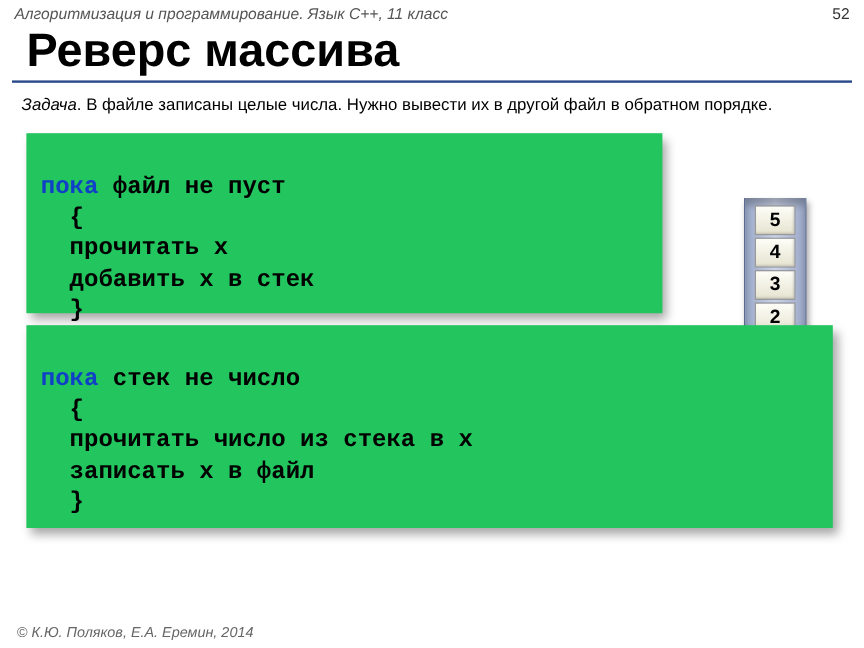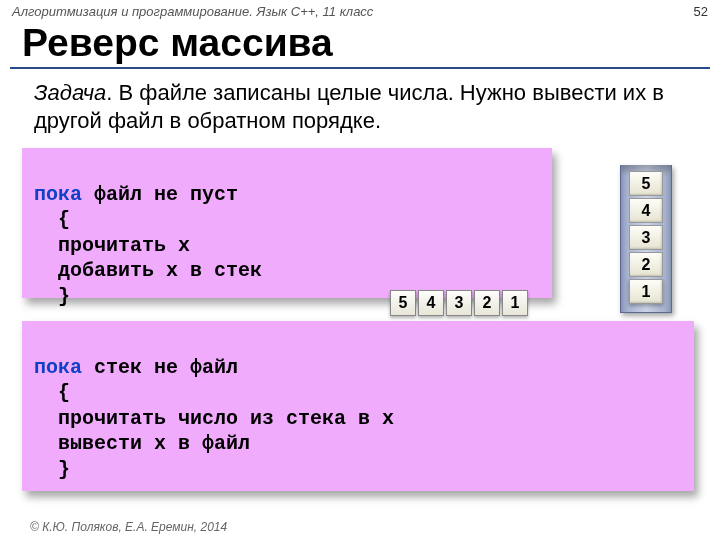--- a/index.html
+++ b/index.html
@@ -23,28 +23,28 @@
   }
   .page-num { font-weight: normal; color: #333; font-style: normal; }
   .title {
     font-size: 39px;
     font-weight: bold;
     padding: 0 12px 2px 12px;
     border-bottom: 2px solid #2a4a8a;
     margin: 0 10px 8px 10px;
   }
   .task {
-    font-size: 22px;
-    padding: 2px 18px 10px 34px;
+    font-size: 14px;
+    padding: 2px 18px 10px 18px;
     line-height: 1.25;
   }
   .task .label { font-style: italic; }
   .code-block {
-    background: #f0abfc;
-    margin: 4px 14px 23px 22px;
+    background: #22c55e;
+    margin: 4px 14px 10px 22px;
     padding: 8px 12px;
     box-shadow: 4px 6px 8px rgba(0,0,0,0.35);
     font-family: "Courier New", monospace;
     font-size: 20px;
     font-weight: bold;
     line-height: 1.28;
     white-space: pre;
     position: relative;
   }
   .cb1 { width: 530px; height: 150px; }
@@ -85,21 +85,21 @@
     border: 1px solid #999;
     font: bold 16px Arial;
     display: flex; align-items: center; justify-content: center;
     box-shadow: inset -1px -1px 2px rgba(0,0,0,0.15);
   }
   .scell:last-child {
     box-shadow: inset -1px -1px 2px rgba(0,0,0,0.15), 0 2px 4px rgba(0,0,0,0.3);
   }
   .footer {
     position: absolute;
-    left: 16px; right: 0; bottom: 4px;
+    left: 0; right: 0; bottom: 4px;
     padding: 2px 14px;
     display: flex;
     justify-content: space-between;
     font-size: 12px;
     font-style: italic;
     color: #666;
   }
 </style>
 </head>
 <body>
@@ -133,22 +133,22 @@
 
 <div class="stack">
   <div class="scell">5</div>
   <div class="scell">4</div>
   <div class="scell">3</div>
   <div class="scell">2</div>
   <div class="scell">1</div>
 </div>
 
 <div class="code-block cb2">
-<span class="kw">пока</span><span> стек не файл</span>
+<span class="kw">пока</span><span> стек не число</span>
 <span>  {</span>
 <span>  прочитать число из стека в x</span>
-<span>  вывести x в файл</span>
+<span>  записать x в файл</span>
 <span>  }</span>
 </div>
 
 <div class="footer">
   <span>© К.Ю. Поляков, Е.А. Еремин, 2014</span>
 </div>
 
 </body></html>

